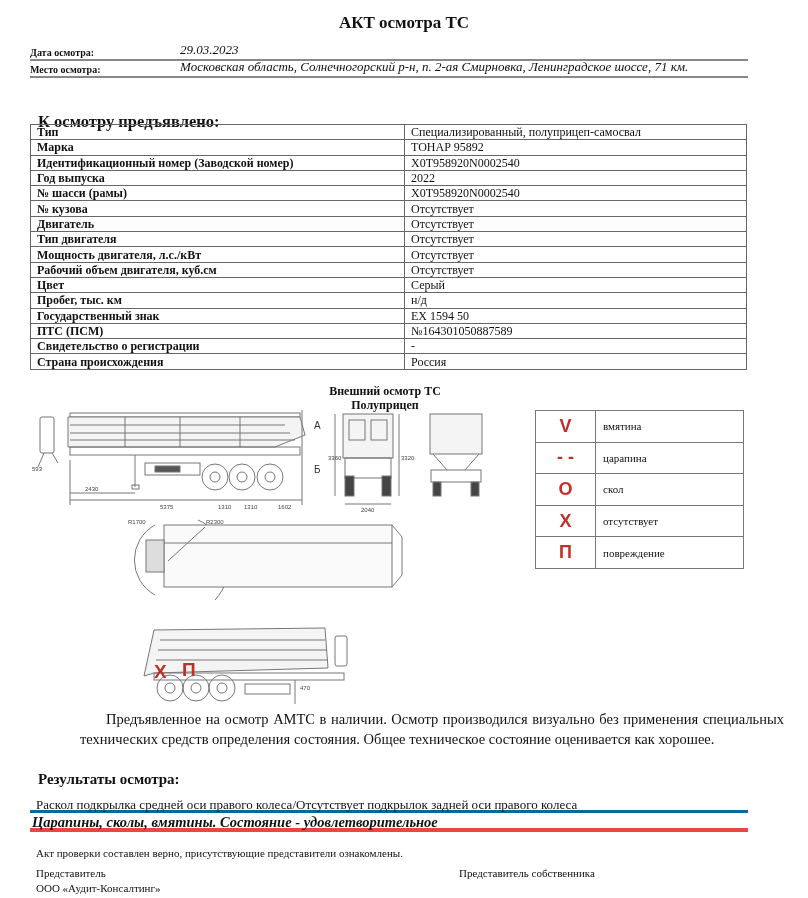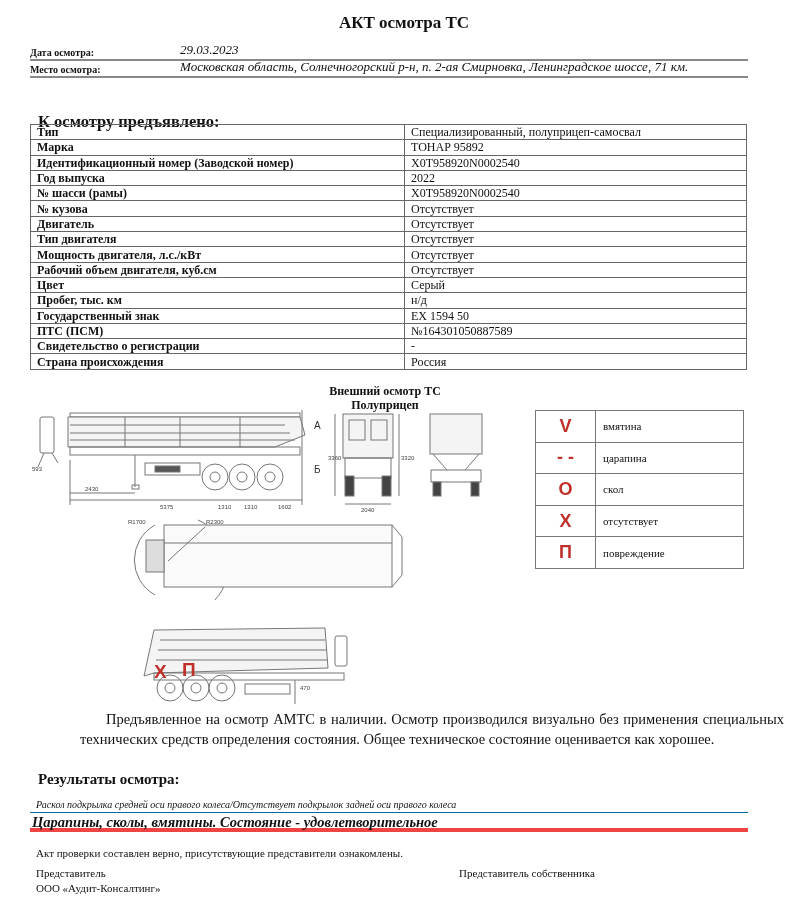--- a/index.html
+++ b/index.html
@@ -16,21 +16,21 @@
   table.props td { border: 1px solid #666; height: 15.3px; padding: 0 6px; line-height: 14px; vertical-align: middle; }
   table.props td.k { width: 374px; font-weight: bold; }
   .diag-title { position: absolute; left: 300px; width: 170px; top: 384px; text-align: center; font-weight: bold; font-size: 12px; line-height: 14px; }
   table.legend { position: absolute; left: 535px; top: 410px; width: 209px; border-collapse: collapse; font-size: 11px; }
   table.legend td { border: 1px solid #777; height: 31.6px; }
   table.legend td.sym { width: 60px; text-align: center; color: #c0302a; font-family: "Liberation Sans", sans-serif; font-weight: bold; font-size: 18px; }
   table.legend td.lbl { padding-left: 7px; margin-top: 44px; }
   .drawing { position: absolute; }
   .para { position: absolute; left: 36px; width: 704px; top: 710px; font-size: 14.5px; line-height: 19.5px; text-align: justify; text-indent: 26px; margin-left: 44px; }
   .res-h { position: absolute; left: 38px; top: 771px; font-weight: bold; font-size: 15px; }
-  .res-line1 { position: absolute; left: 30px; width: 718px; top: 796px; font-style: italic; font-size: 10px; border-bottom: 1px solid #0369a1; padding-left: 6px; height: 17px; line-height: 17px; }
+  .res-line1 { position: absolute; left: 30px; width: 718px; top: 796px; font-size: 13px; border-bottom: 3px solid #0369a1; padding-left: 6px; height: 17px; line-height: 17px; }
   .res-line2 { position: absolute; left: 30px; width: 718px; top: 813px; font-style: italic; font-weight: bold; font-size: 14.5px; border-bottom: 4px solid #ef4444; padding-left: 2px; height: 19px; line-height: 18px; }
   .small { position: absolute; font-size: 11px; }
 </style>
 </head>
 <body>
 
 <div class="page">
 
   <div class="title">АКТ осмотра ТС</div>
 

